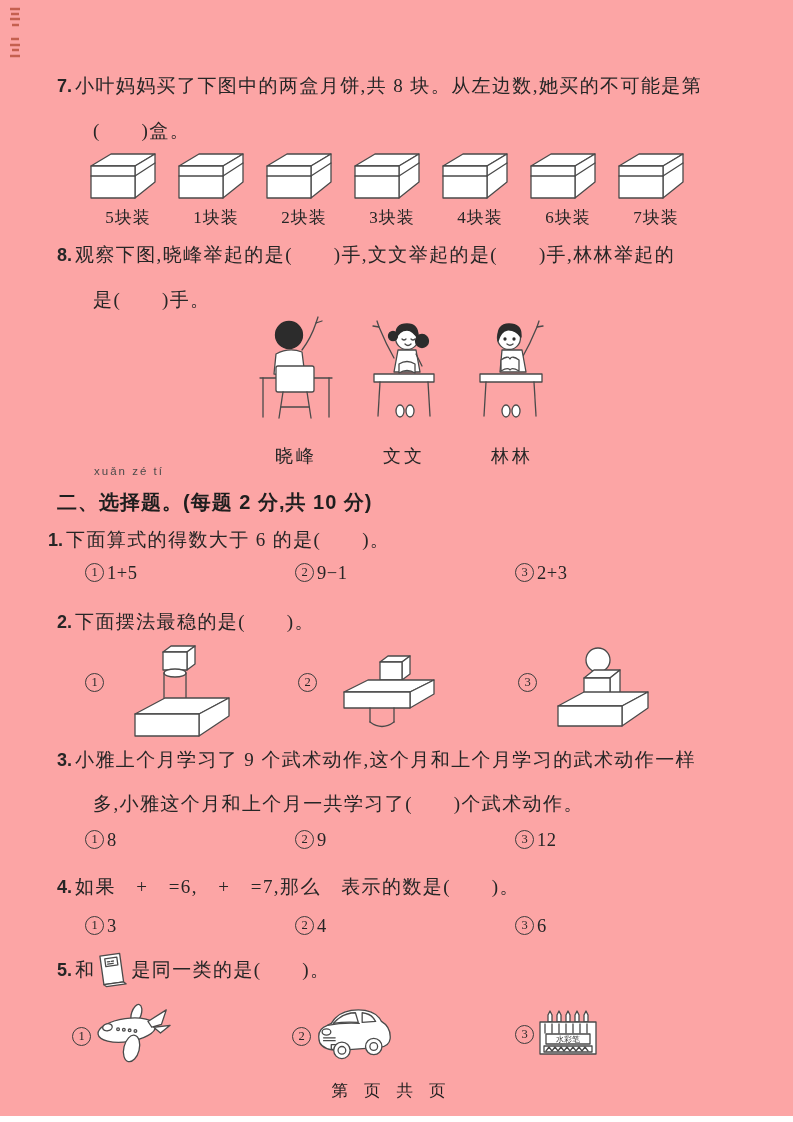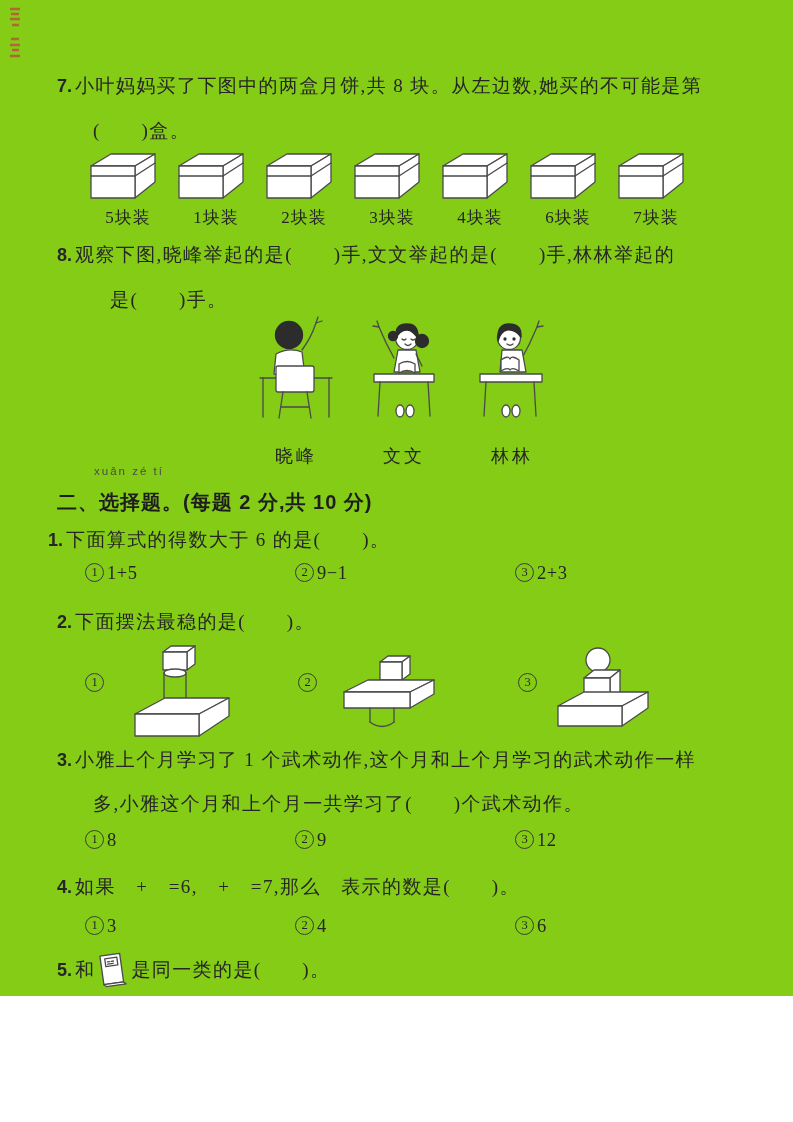--- a/index.html
+++ b/index.html
@@ -1,16 +1,16 @@
 <!DOCTYPE html>
 <html><head>
 <meta charset="utf-8">
 <style>
   html,body{margin:0;padding:0;background:#fff;}
-  .page{position:relative;width:793px;height:996px;background:#84cc16;overflow:hidden;
+  .page{position:relative;width:793px;height:1116px;background:#fca5a5;overflow:hidden;
         font-family:"Liberation Serif","DejaVu Serif",serif;color:#262626;}
   .t{position:absolute;white-space:nowrap;font-size:19px;letter-spacing:1.4px;line-height:1.25;}
   .qn{font-family:"Liberation Sans","DejaVu Sans",sans-serif;font-weight:700;font-size:18px;
       letter-spacing:0;margin-right:3px;}
   .pinyin{position:absolute;font-family:Liberation Sans, sans-serif;font-size:11.5px;color:#4a4a4a;
       letter-spacing:2px;margin-top:12px;}
   .sec-title{position:absolute;white-space:nowrap;font-weight:700;font-size:20px;letter-spacing:1px;
       font-family:"Liberation Sans","DejaVu Sans",sans-serif;color:#1e1e1e;margin-top:18px;}
   .row{position:absolute;display:flex;}
   .mcell{width:88px;text-align:center;}
@@ -129,21 +129,21 @@
           <line x1="6" y1="26" x2="50" y2="26"></line>
           <line x1="50" y1="26" x2="70" y2="13"></line>
         </svg>
       <div class="mlabel">7块装</div>
     </div>
   </div>
 
   <div class="t" style="left:57px;top:243px">
     <span class="qn">8.</span><span>观察下图,晓峰举起的是(　　)手,文文举起的是(　　)手,林林举起的</span>
   </div>
-  <div class="t" style="left:110px;top:288px">是(　　)手。</div>
+  <div class="t" style="left:93px;top:288px">是(　　)手。</div>
 
   <div class="row" style="left:242px;top:314px">
     <div class="kcell">
       <svg class="draw" width="78" height="110" viewBox="0 0 76 110" style="margin:0 auto">
         <path d="M44,36 Q53,24 58,9"></path>
           <path d="M58,9 l2,-6 M58,9 l6,-2"></path>
         <circle class="fd" cx="31" cy="21" r="13.5"></circle>
         <path class="fw" d="M18,40 Q31,33 44,38 L47,62 L16,60 Z"></path>
         <line x1="2" y1="64" x2="18" y2="64"></line>
           <line x1="56" y1="64" x2="74" y2="64"></line>
@@ -265,21 +265,21 @@
       <polygon class="fw" points="46,34 72,34 82,26 56,26"></polygon>
         <polygon class="fw" points="72,34 82,26 82,48 72,56"></polygon>
         <rect class="fw" x="46" y="34" width="26" height="22"></rect>
       <polygon class="fw" points="20,62 84,62 110,48 46,48"></polygon>
         <polygon class="fw" points="84,62 110,48 110,64 84,82"></polygon>
         <rect class="fw" x="20" y="62" width="64" height="20"></rect>
     </svg>
   </div>
 
   <div class="t" style="left:57px;top:748px">
-    <span class="qn">3.</span><span>小雅上个月学习了 1 个武术动作,这个月和上个月学习的武术动作一样</span>
+    <span class="qn">3.</span><span>小雅上个月学习了 9 个武术动作,这个月和上个月学习的武术动作一样</span>
   </div>
   <div class="t" style="left:93px;top:792px">多,小雅这个月和上个月一共学习了(　　)个武术动作。</div>
   <div class="opt-row" style="left:85px;top:830px">
     <span class="cnum">1</span>
     <span class="opt-text">8</span>
   </div>
   <div class="opt-row" style="left:295px;top:830px">
     <span class="cnum">2</span>
     <span class="opt-text">9</span>
   </div>

